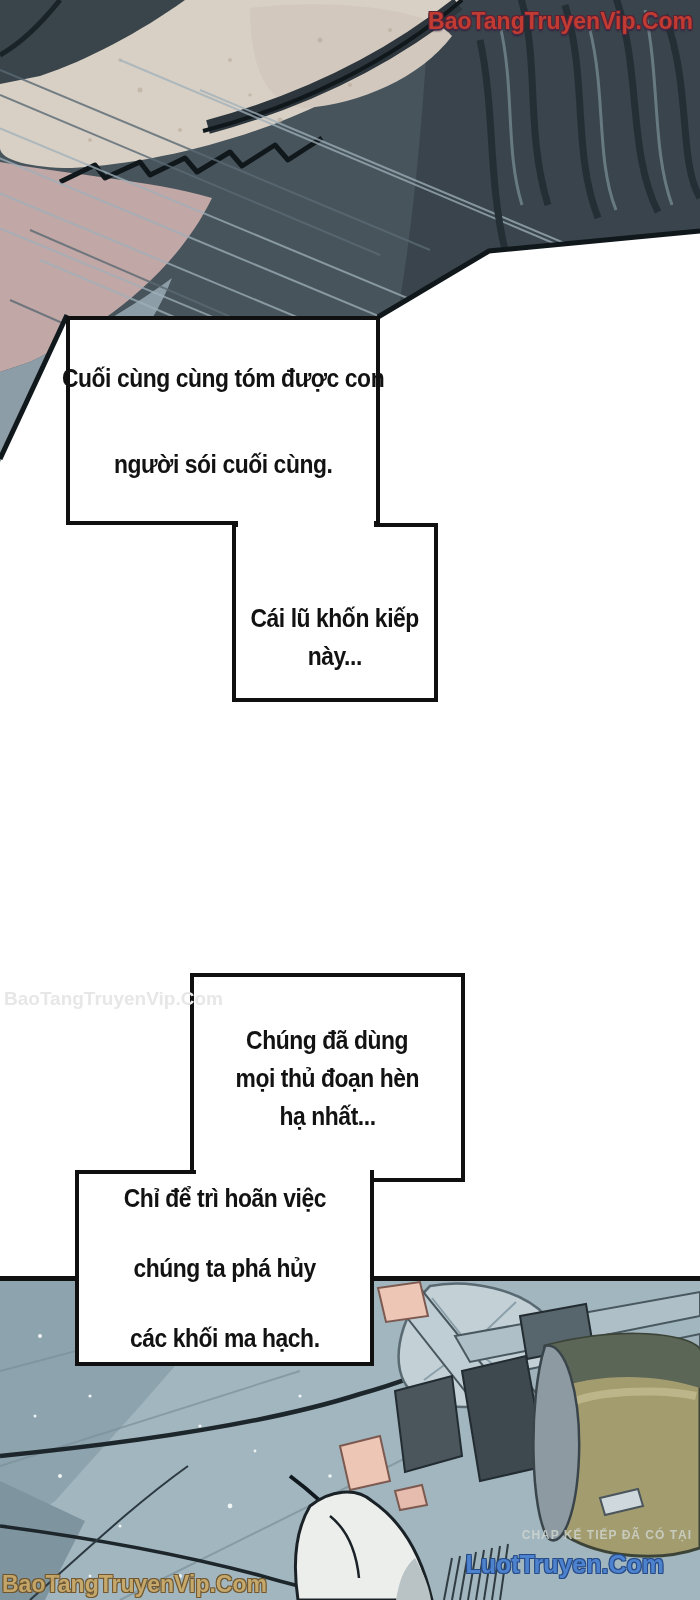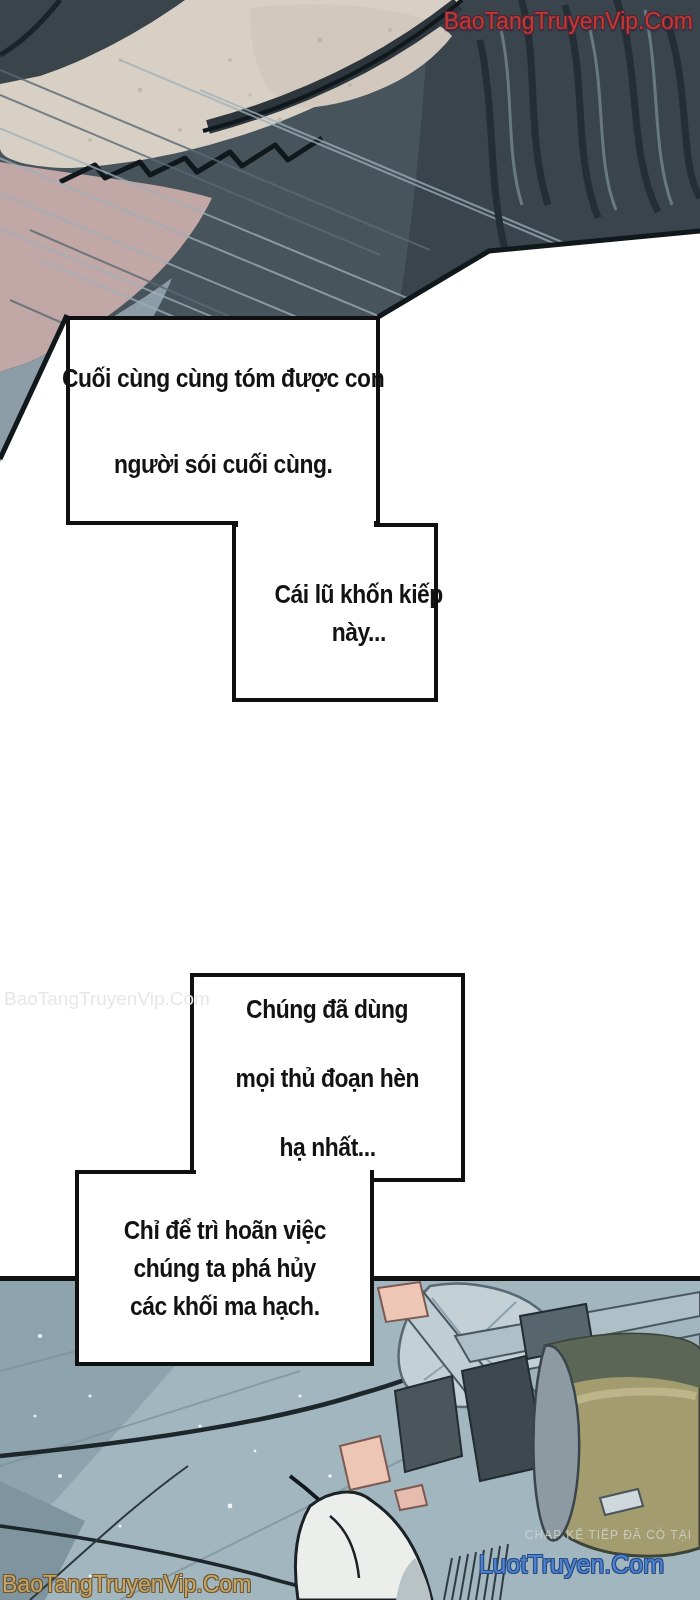--- a/index.html
+++ b/index.html
@@ -7,21 +7,21 @@
         font-family:"Liberation Sans",sans-serif;margin:0 auto;}
   .abs{position:absolute;}
   
   .bubble{position:absolute;background:#ffffff;border:4px solid #101010;box-sizing:border-box;z-index:20;}
   .bubble-patch{position:absolute;background:#ffffff;z-index:21;}
   .bubble-text{position:absolute;z-index:22;display:flex;flex-direction:column;justify-content:center;
                align-items:center;text-align:center;color:#121212;font-weight:700;
                font-size:26px;line-height:38px;letter-spacing:-0.5px;}
   .bubble-text .squeeze{transform:scaleX(0.88);transform-origin:50% 50%;white-space:nowrap;}
   
-  .wm{position:absolute;font-weight:400;white-space:nowrap;z-index:30;}
+  .wm{position:absolute;font-weight:700;white-space:nowrap;z-index:30;}
   #wm-top-right{top:8px;right:7px;font-size:23px;color:#c23b33;
      text-shadow:-1px -1px 0 #5a2333,1px -1px 0 #5a2333,-1px 1px 0 #452a4a,1px 1px 0 #5a2333,0 2px 2px #33203d;}
   #wm-mid-left{top:988px;left:4px;font-size:19px;color:#e7e7e7;}
   #wm-bottom-left{top:1571px;left:2px;font-size:23px;color:#c9a765;opacity:.92;
      text-shadow:-1px -1px 0 #6d5126,1px -1px 0 #6d5126,-1px 1px 0 #6d5126,1px 1px 0 #6d5126;}
   #wm-chap{top:1528px;right:8px;font-size:12px;letter-spacing:1px;color:rgba(208,214,208,0.82);}
   #wm-luottruyen{top:1550px;right:36px;font-size:25px;color:#4d82cf;
      text-shadow:-1px -1px 0 #274b86,1px -1px 0 #274b86,-1px 1px 0 #274b86,1px 1px 0 #274b86;padding-left:8px;}
   svg{display:block;}
 </style>
@@ -182,34 +182,34 @@
     <rect x="0" y="0" width="700" height="5" fill="#111111"></rect>
   </svg>
 
   <div class="bubble" style="left:66px;top:316px;width:314px;height:209px;"></div>
   <div class="bubble" style="left:232px;top:523px;width:206px;height:179px;"></div>
   <div class="bubble-patch" style="left:238px;top:519px;width:136px;height:13px;"></div>
   <div class="bubble-text" style="left:70px;top:320px;width:306px;height:201px;gap:48px;">
     <div class="squeeze">Cuối cùng cùng tóm được con</div>
     <div class="squeeze">người sói cuối cùng.</div>
   </div>
-  <div class="bubble-text" style="left:236px;top:527px;width:198px;height:171px;padding-left:24px;">
+  <div class="bubble-text" style="left:236px;top:551px;width:198px;height:171px;">
     <div class="squeeze">Cái lũ khốn kiếp</div>
     <div class="squeeze">này...</div>
   </div>
 
   <div class="bubble" style="left:190px;top:973px;width:275px;height:209px;"></div>
   <div class="bubble" style="left:75px;top:1170px;width:299px;height:196px;"></div>
   <div class="bubble-patch" style="left:196px;top:1166px;width:174px;height:18px;"></div>
-  <div class="bubble-text" style="left:194px;top:977px;width:267px;height:201px;gap:31px;">
+  <div class="bubble-text" style="left:194px;top:977px;width:267px;height:201px;">
     <div class="squeeze">Chúng đã dùng</div>
     <div class="squeeze">mọi thủ đoạn hèn</div>
     <div class="squeeze">hạ nhất...</div>
   </div>
-  <div class="bubble-text" style="left:79px;top:1174px;width:291px;height:188px;">
+  <div class="bubble-text" style="left:79px;top:1174px;width:291px;height:188px;gap:32px;">
     <div class="squeeze">Chỉ để trì hoãn việc</div>
     <div class="squeeze">chúng ta phá hủy</div>
     <div class="squeeze">các khối ma hạch.</div>
   </div>
 
   <div class="wm" id="wm-top-right">BaoTangTruyenVip.Com</div>
   <div class="wm" id="wm-mid-left">BaoTangTruyenVip.Com</div>
   <div class="wm" id="wm-bottom-left">BaoTangTruyenVip.Com</div>
   <div class="wm" id="wm-chap">CHAP KẾ TIẾP ĐÃ CÓ TẠI</div>
   <div class="wm" id="wm-luottruyen">LuotTruyen.Com</div>

